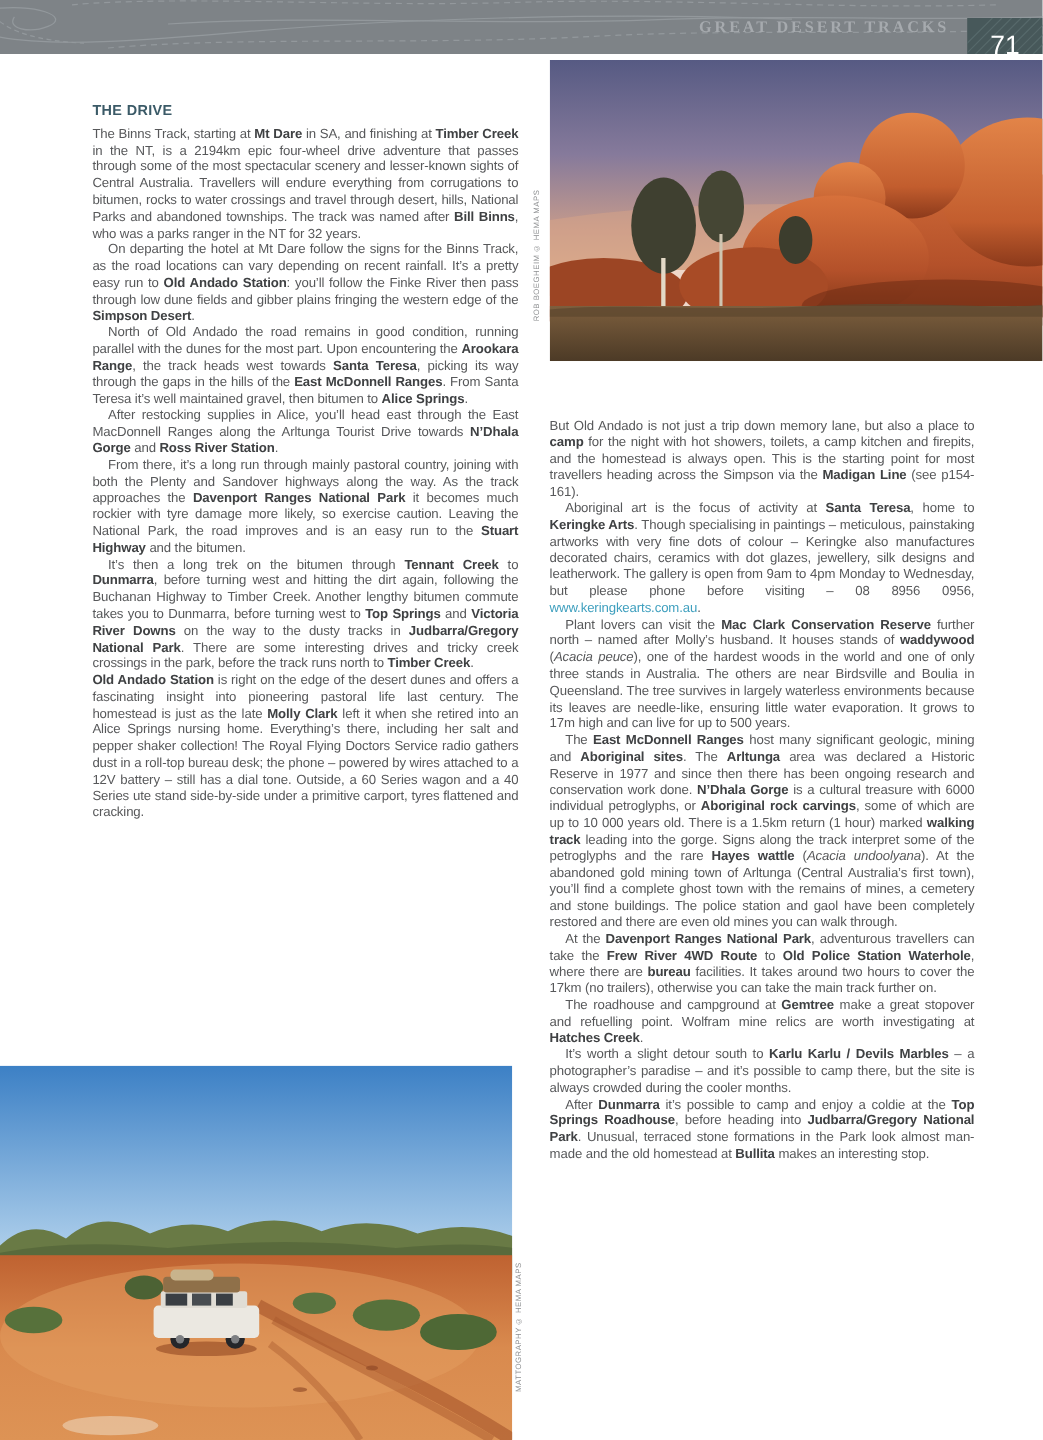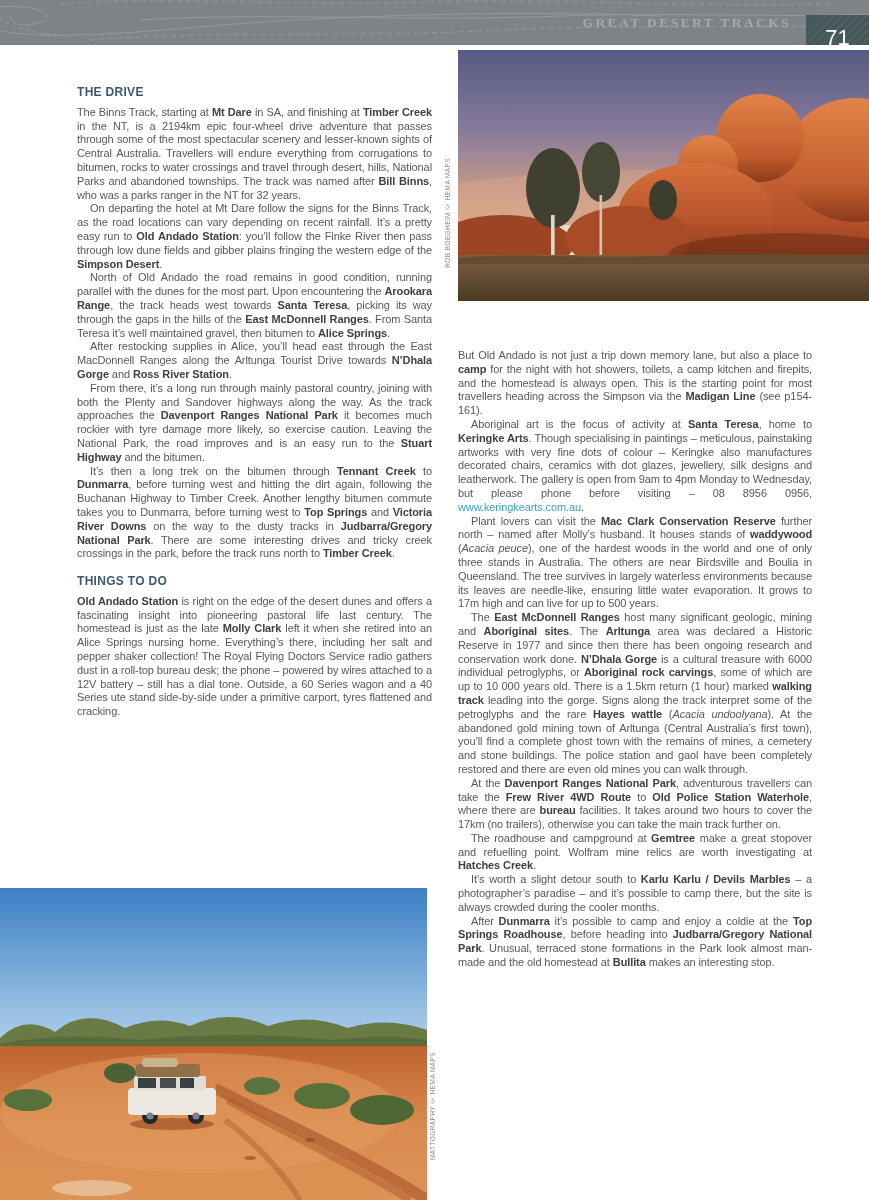--- a/index.html
+++ b/index.html
@@ -132,21 +132,20 @@
       <div>
           <p class="body-para">The Binns Track, starting at <strong>Mt Dare</strong> in SA, and finishing at <strong>Timber Creek</strong> in the NT, is a 2194km epic four-wheel drive adventure that passes through some of the most spectacular scenery and lesser-known sights of Central Australia. Travellers will endure everything from corrugations to bitumen, rocks to water crossings and travel through desert, hills, National Parks and abandoned townships. The track was named after <strong>Bill Binns</strong>, who was a parks ranger in the NT for 32 years.</p>
           <p class="body-para indent">On departing the hotel at Mt Dare follow the signs for the Binns Track, as the road locations can vary depending on recent rainfall. It’s a pretty easy run to <strong>Old Andado Station</strong>: you’ll follow the Finke River then pass through low dune fields and gibber plains fringing the western edge of the <strong>Simpson Desert</strong>.</p>
           <p class="body-para indent">North of Old Andado the road remains in good condition, running parallel with the dunes for the most part. Upon encountering the <strong>Arookara Range</strong>, the track heads west towards <strong>Santa Teresa</strong>, picking its way through the gaps in the hills of the <strong>East McDonnell Ranges</strong>. From Santa Teresa it’s well maintained gravel, then bitumen to <strong>Alice Springs</strong>.</p>
           <p class="body-para indent">After restocking supplies in Alice, you’ll head east through the East MacDonnell Ranges along the Arltunga Tourist Drive towards <strong>N’Dhala Gorge</strong> and <strong>Ross River Station</strong>.</p>
           <p class="body-para indent">From there, it’s a long run through mainly pastoral country, joining with both the Plenty and Sandover highways along the way. As the track approaches the <strong>Davenport Ranges National Park</strong> it becomes much rockier with tyre damage more likely, so exercise caution. Leaving the National Park, the road improves and is an easy run to the <strong>Stuart Highway</strong> and the bitumen.</p>
           <p class="body-para indent">It’s then a long trek on the bitumen through <strong>Tennant Creek</strong> to <strong>Dunmarra</strong>, before turning west and hitting the dirt again, following the Buchanan Highway to Timber Creek. Another lengthy bitumen commute takes you to Dunmarra, before turning west to <strong>Top Springs</strong> and <strong>Victoria River Downs</strong> on the way to the dusty tracks in <strong>Judbarra/Gregory National Park</strong>. There are some interesting drives and tricky creek crossings in the park, before the track runs north to <strong>Timber Creek</strong>.</p>
         </div>
     </section>
     <section>
-      <h2 class="h2-second">THINGS TO DO</h2>
       <div>
           <p class="body-para"><strong>Old Andado Station</strong> is right on the edge of the desert dunes and offers a fascinating insight into pioneering pastoral life last century. The homestead is just as the late <strong>Molly Clark</strong> left it when she retired into an Alice Springs nursing home. Everything’s there, including her salt and pepper shaker collection! The Royal Flying Doctors Service radio gathers dust in a roll-top bureau desk; the phone – powered by wires attached to a 12V battery – still has a dial tone. Outside, a 60 Series wagon and a 40 Series ute stand side-by-side under a primitive carport, tyres flattened and cracking.</p>
         </div>
     </section>
   </div>
 
   <figure class="photo-bottom">
     <svg viewBox="0 0 427 312" preserveAspectRatio="none" aria-hidden="true">
       <defs>
         <linearGradient id="skyB" x1="0" y1="0" x2="0" y2="1">

